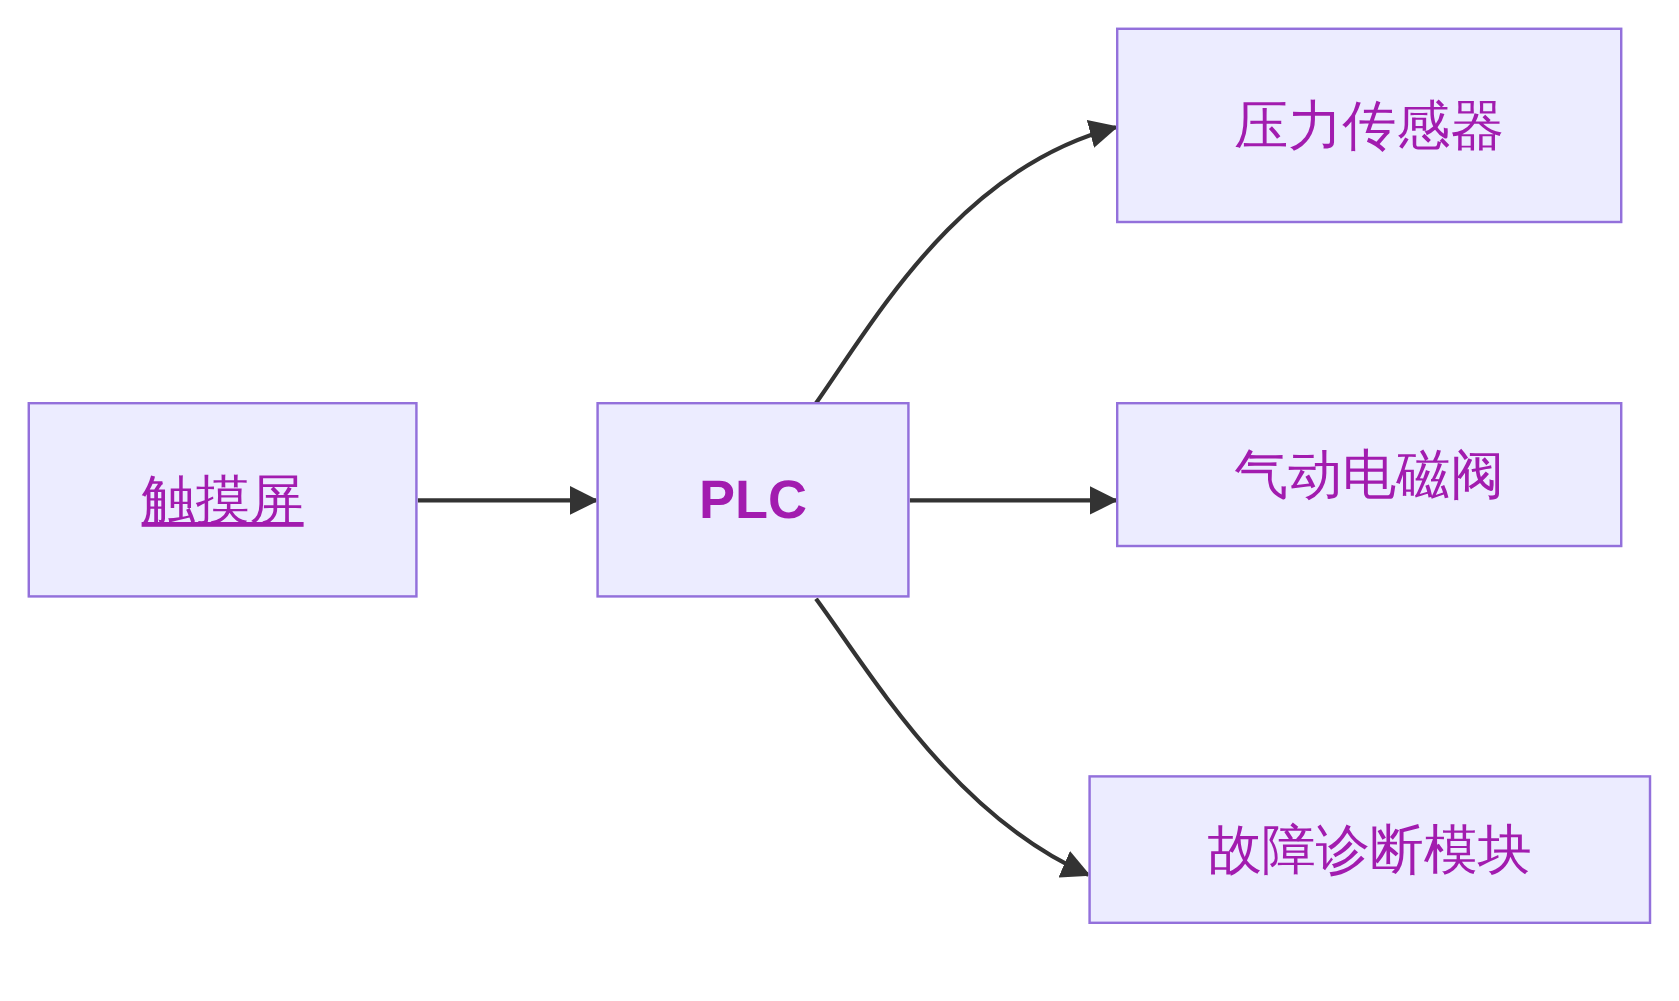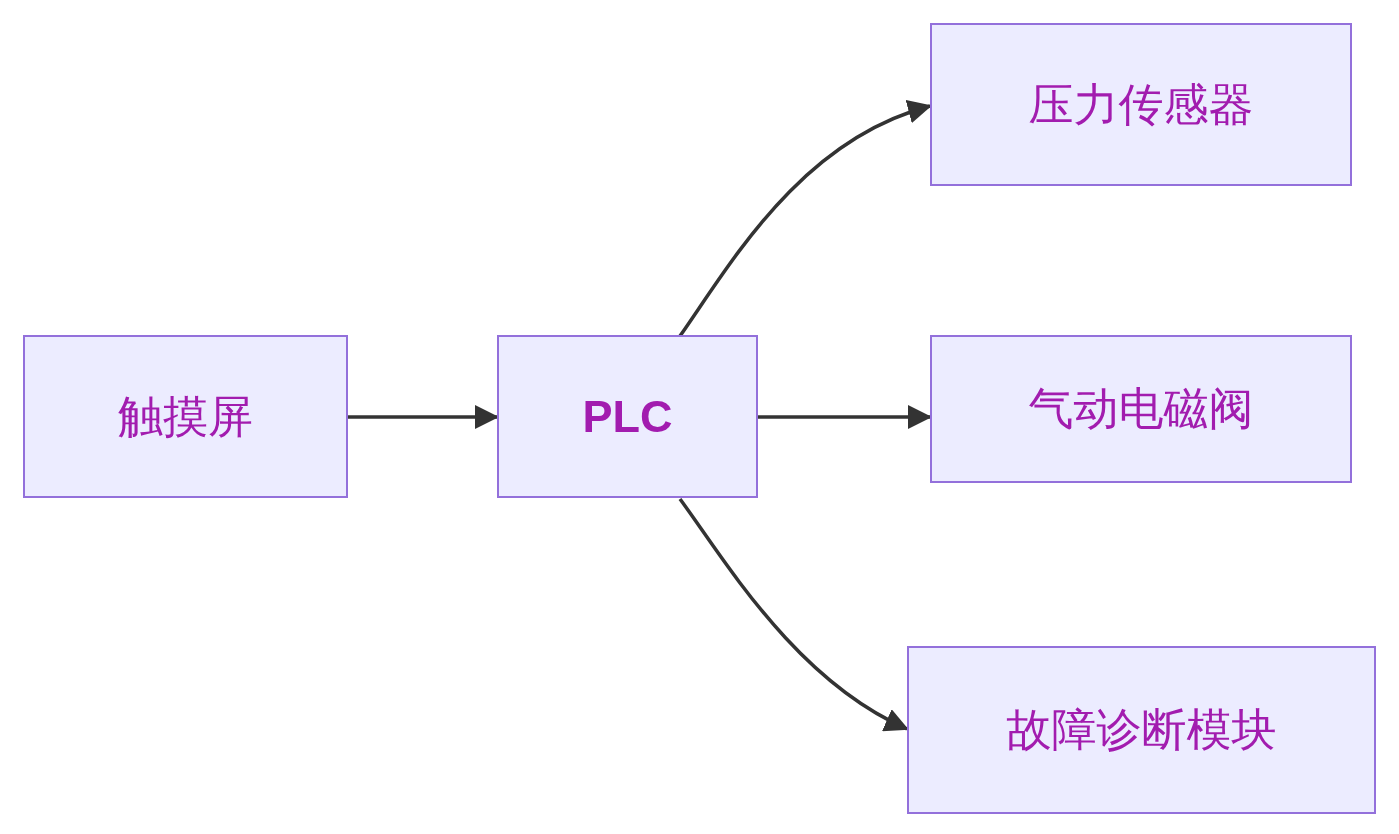--- a/index.html
+++ b/index.html
@@ -33,25 +33,25 @@
     background: #ECECFF;
     border: 2px solid #9370DB;
     color: #a21caf;
     font-size: 45px;
     display: flex;
     align-items: center;
     justify-content: center;
     text-align: center;
     white-space: nowrap;
   }
-  .node-touchscreen   { left: 23px;  top: 335px; width: 325px; height: 163px; }
+  .node-touchscreen   { left: 23px;  top: 335px; width: 325px; height: 163px; text-decoration: underline; }
   .node-plc           { left: 497px; top: 335px; width: 261px; height: 163px; font-weight: bold; }
   .node-pressure      { left: 930px; top: 23px;  width: 422px; height: 163px; }
-  .node-solenoid      { left: 930px; top: 335px; width: 422px; height: 148px; }
-  .node-fault         { left: 907px; top: 646px; width: 469px; height: 168px; }
+  .node-solenoid      { left: 930px; top: 335px; width: 422px; height: 121px; }
+  .node-fault         { left: 907px; top: 646px; width: 469px; height: 124px; }
 </style>
 </head>
 <body>
 
 <div class="canvas">
 
   <svg class="edges-layer" viewBox="0 0 1399 834" xmlns="http://www.w3.org/2000/svg">
     <defs>
       <marker id="arrow" viewBox="0 0 12 12" refX="11" refY="6" markerUnits="userSpaceOnUse" markerWidth="24" markerHeight="24" orient="auto">
         <path d="M0,0 L12,6 L0,12 Z" fill="#333333"></path>

